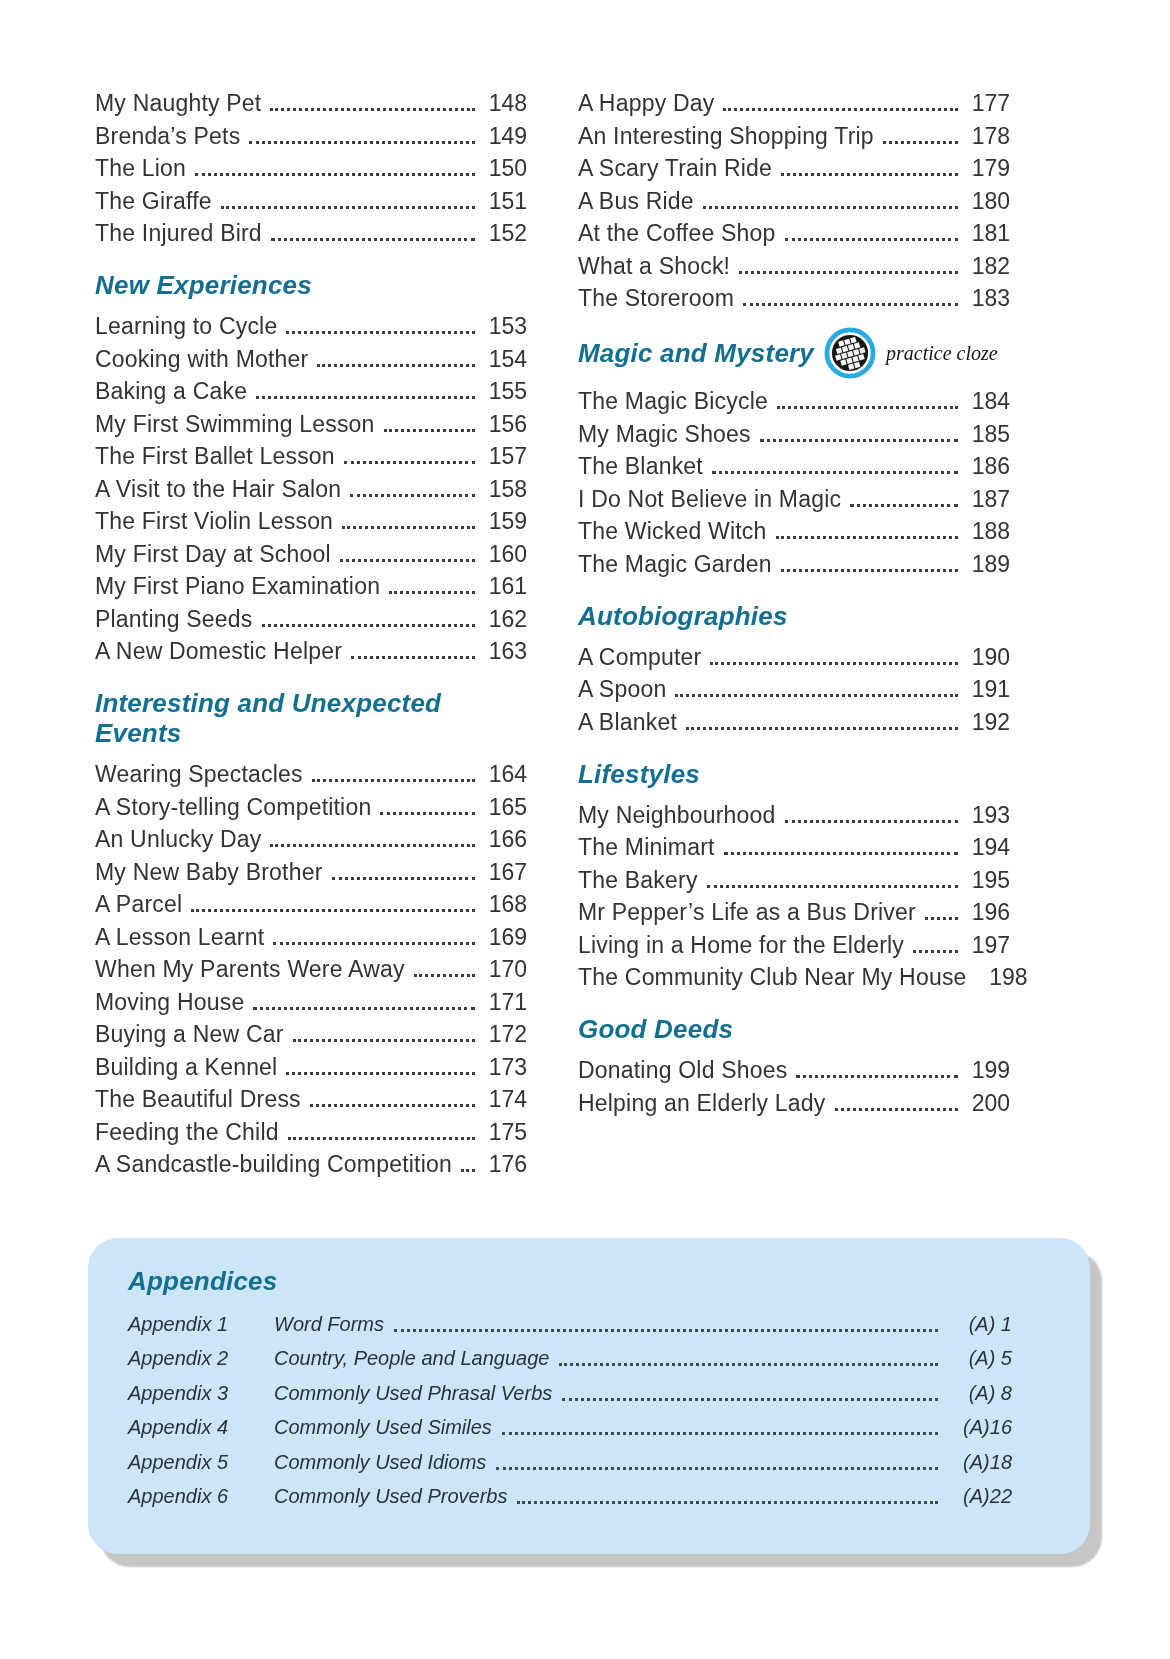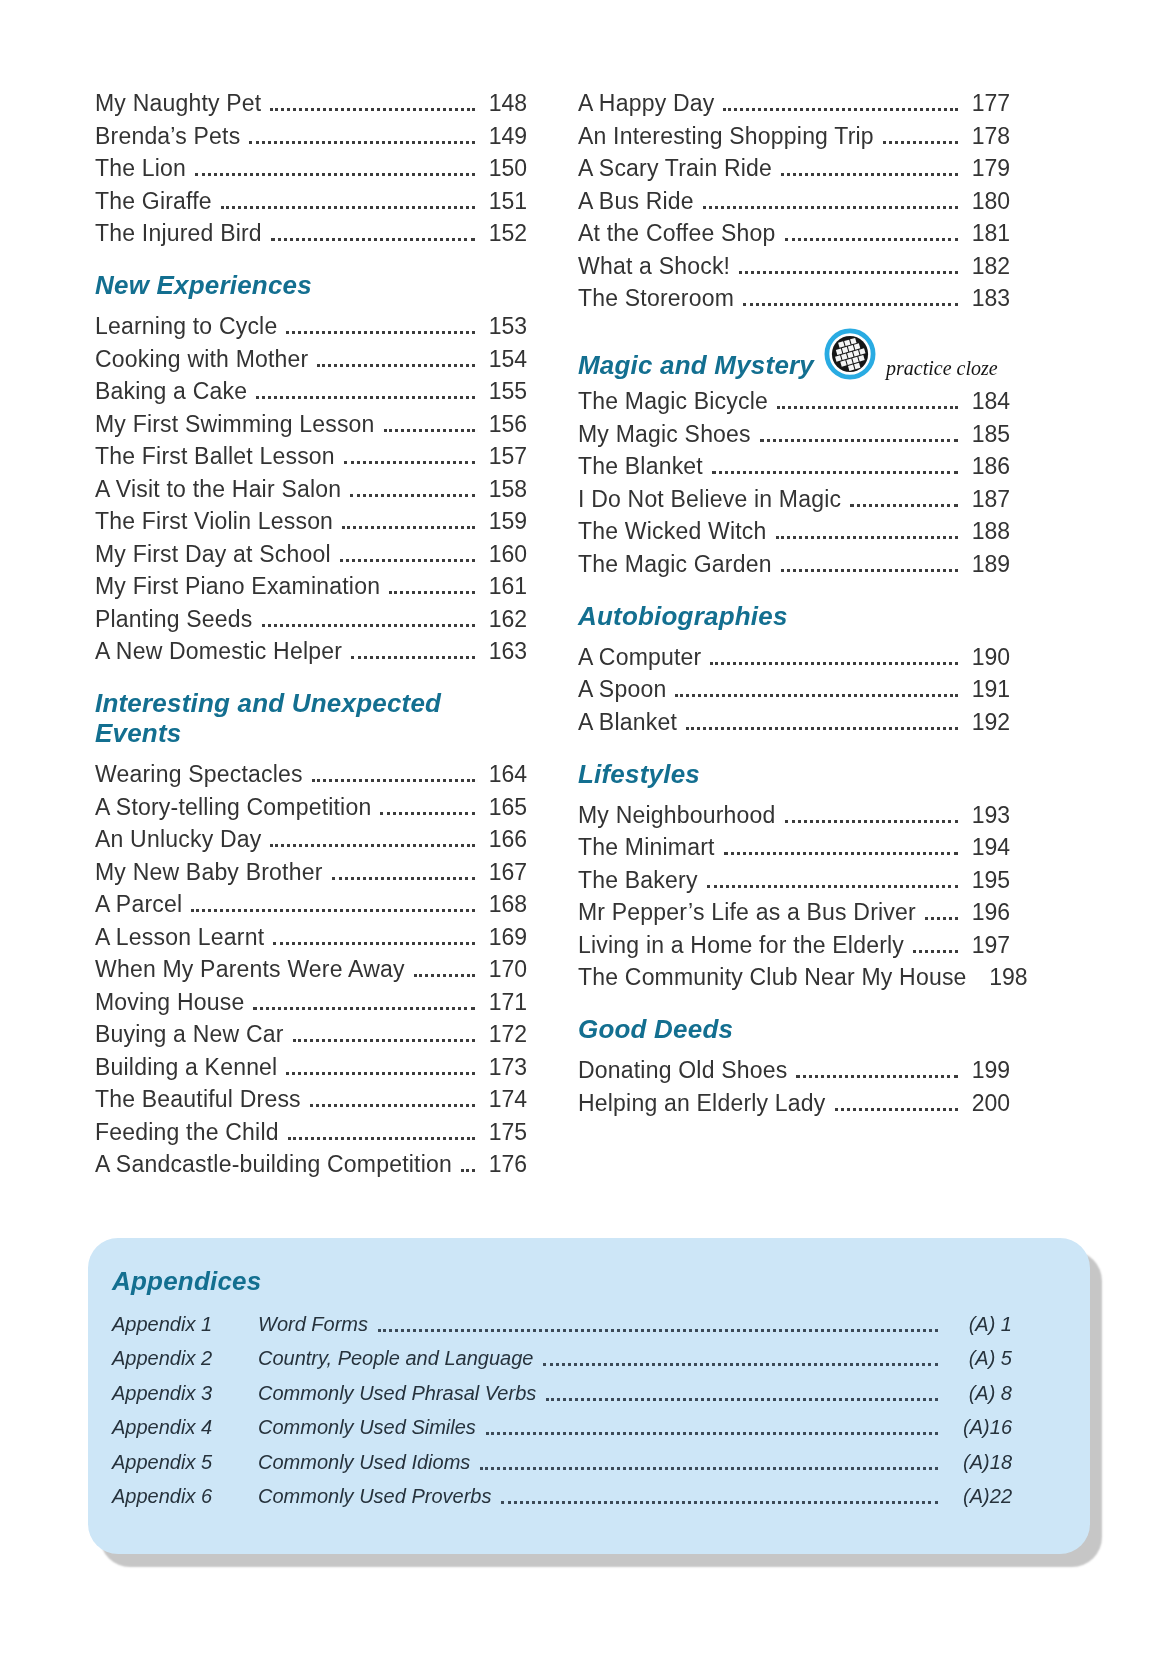--- a/index.html
+++ b/index.html
@@ -13,29 +13,29 @@
 
   .entry{display:flex;align-items:baseline;margin-bottom:9.5px;font-size:23px;line-height:23px;}
   .title{white-space:nowrap;letter-spacing:0.2px;}
   .leader{flex:1 1 auto;min-width:0;border-bottom:3px dotted #3c3c3c;align-self:flex-end;margin:0 6px 4px 9px;}
   .pagenum{flex:0 0 46px;text-align:right;}
 
   h2.section-heading{
     font-size:26px;font-style:italic;font-weight:bold;color:#136f90;
     margin:25px 0 15px;letter-spacing:0.2px;line-height:30px;
   }
-  .heading-row{display:flex;align-items:flex-end;gap:10px;margin:16px 0 10px;height:54px;}
+  .heading-row{display:flex;align-items:center;gap:10px;margin:16px 0 10px;height:54px;}
   .heading-row h2.section-heading{margin:0;}
   .badge-wrap{display:inline-flex;align-items:center;}
   .badge-label{font-family:"Liberation Serif",serif;font-style:italic;font-size:20px;color:#141414;white-space:nowrap;}
 
   .appendices{
     margin-top:52px;margin-left:-7px;width:1002px;height:316px;box-sizing:border-box;
     background:#cde6f7;border-radius:30px;box-shadow:12px 13px 2px #c6c6c6;
-    padding:22px 78px 0 24px;
+    padding:22px 78px 0 40px;
   }
   .appendices h2.section-heading{margin:6px 0 16px;}
   .app-row{display:flex;align-items:baseline;margin-bottom:10.5px;font-size:20px;line-height:24px;font-style:italic;color:#26323c;}
   .app-label{flex:0 0 146px;white-space:nowrap;}
   .app-title{white-space:nowrap;}
   .app-leader{flex:1 1 auto;min-width:0;border-bottom:3px dotted #3c4a57;align-self:flex-end;margin:0 8px 4px 10px;}
   .app-page{flex:0 0 66px;text-align:right;white-space:nowrap;}
 </style>
 </head>
 <body>

